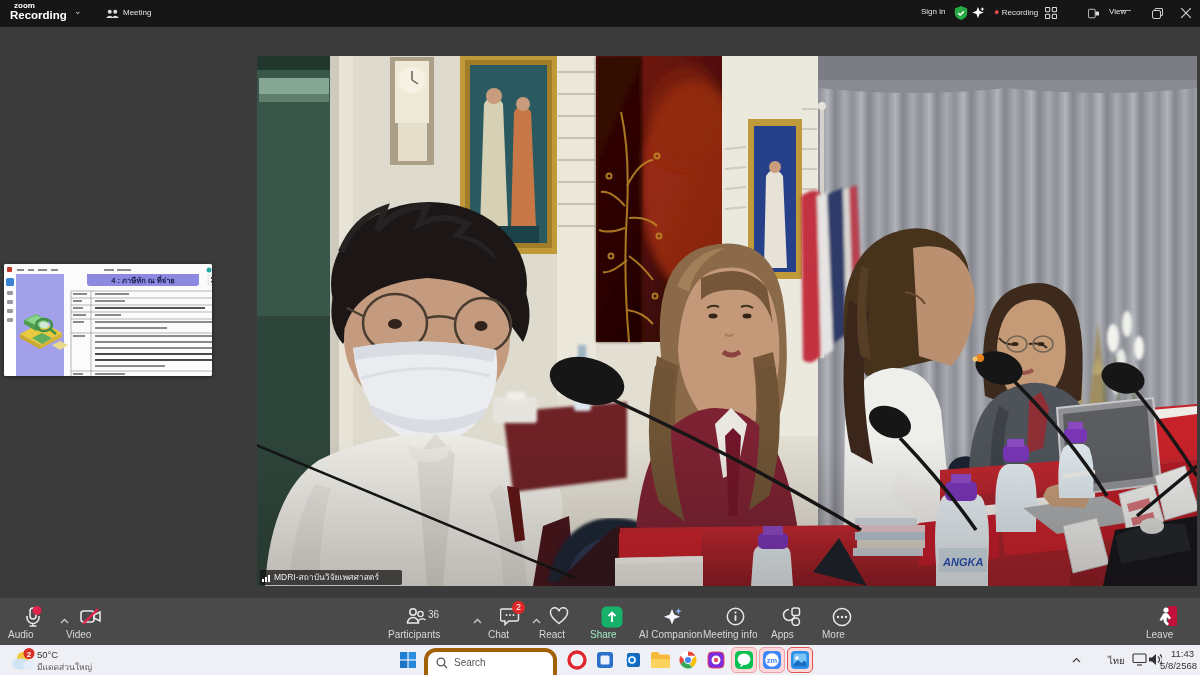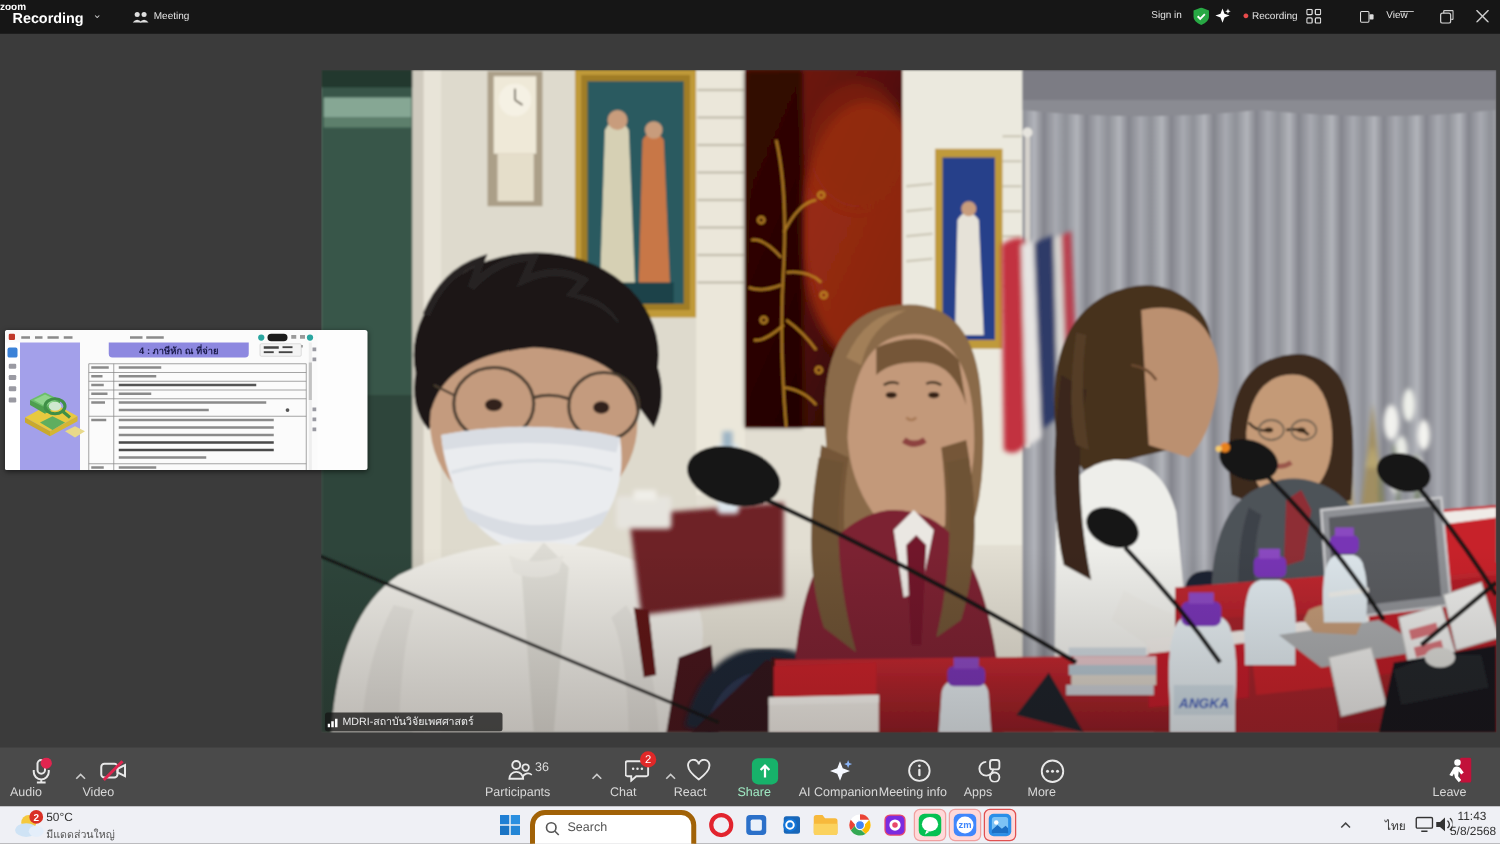--- a/index.html
+++ b/index.html
@@ -1,32 +1,32 @@
 <!DOCTYPE html>
 <html><head>
 <meta charset="utf-8">
 <style>
 * { margin:0; padding:0; box-sizing:border-box; }
 html,body { width:1200px; height:675px; overflow:hidden; font-family:"Liberation Sans", sans-serif; }
 #app { position:relative; width:1200px; height:675px; background:#3b3b3b; }
 #titlebar { position:absolute; left:0; top:0; width:1200px; height:27px; background:#161616; color:#e8e8e8; }
-#titlebar .zoomlogo { position:absolute; left:0; top:1px; font-size:8px; font-weight:700; color:#fff; }
+#titlebar .zoomlogo { position:absolute; left:14px; top:1px; font-size:8px; font-weight:700; color:#fff; }
 #titlebar .workplace { position:absolute; left:10px; top:9px; font-size:11.5px; font-weight:700; color:#fff; }
 #titlebar .chev { position:absolute; left:74px; top:6px; font-size:9px; color:#ccc; }
 #titlebar .meeting { position:absolute; left:123px; top:8px; font-size:8px; color:#e6e6e6; }
 #tab { position:absolute; left:263px; top:4px; width:154px; height:23px; background:#3a3a3a; border-radius:7px 7px 0 0; }
 #tab .ia { position:absolute; left:9px; top:5px; width:11px; height:10px; border:1px solid #4aa0f5; border-radius:2px; color:#5aa9f7; font-size:6px; font-weight:700; text-align:center; line-height:9px;}
 #tab .title { position:absolute; left:40px; top:7px; font-size:7.5px; color:#e8e8e8; }
 .tright { position:absolute; top:7px; font-size:8px; color:#e2e2e2; }
 #toolbar { position:absolute; left:0; top:598px; width:1200px; height:47px; background:#4a4a4a; }
 .tbtn { position:absolute; top:0; height:47px; text-align:center; color:#d8d8d8; font-size:10px; }
 .tbtn .lab { position:absolute; bottom:5px; width:100%; text-align:left; }
 #taskbar { position:absolute; left:0; top:645px; width:1200px; height:30px; background:#eff0f5; }
 #mainvideo { position:absolute; left:257px; top:56px; }
-#thumb { position:absolute; left:4px; top:264px; width:290px; height:112px; background:#fdfdfd; border-radius:2px; box-shadow:0 1px 4px rgba(0,0,0,.5); overflow:hidden;}
+#thumb { position:absolute; left:4px; top:264px; width:208px; height:112px; background:#fdfdfd; border-radius:2px; box-shadow:0 1px 4px rgba(0,0,0,.5); overflow:hidden;}
 .vlabel { position:absolute; left:260px; top:570px; height:15px; background:rgba(20,20,20,.75); color:#eee; font-size:8.5px; line-height:15px; padding:0 23px 0 14px; border-radius:2px;}
 </style>
 </head>
 <body>
 <div id="app">
 
   <svg id="mainvideo" width="940" height="530" viewBox="0 0 940 530">
     <defs>
       <linearGradient id="curt" x1="0" y1="0" x2="34" y2="0" spreadMethod="repeat" gradientUnits="userSpaceOnUse">
         <stop offset="0" stop-color="#84858d"></stop>
@@ -713,16 +713,16 @@
       </svg>
     <div style="position:absolute;left:1108px;top:8px;font-size:9.5px;color:#333;">ไทย</div>
     <svg style="position:absolute;left:1132px;top:8px" width="15" height="13" viewBox="0 0 15 13" fill="none" stroke="#333" stroke-width="1.1">
         <rect x="1" y="1" width="13" height="8.5" rx="1"></rect>
         <line x1="5" y1="12" x2="10" y2="12"></line>
       </svg>
     <svg style="position:absolute;left:1148px;top:8px" width="14" height="13" viewBox="0 0 14 13" fill="#333">
         <path d="M1 4.5 h3 l4 -3.5 v11 l-4 -3.5 h-3 Z"></path>
         <path d="M10 3.5 q3 3 0 6 M12 1.5 q5 5 0 9.5" stroke="#333" stroke-width="1.1" fill="none"></path>
       </svg>
-    <div style="position:absolute;left:1166px;top:3px;font-size:9.5px;color:#333;text-align:left;width:28px;">11:43</div>
+    <div style="position:absolute;left:1166px;top:3px;font-size:9.5px;color:#333;text-align:right;width:28px;">11:43</div>
     <div style="position:absolute;left:1160px;top:15px;font-size:9.5px;color:#333;">5/8/2568</div>
   </div>
 </div>
 
 </body></html>

